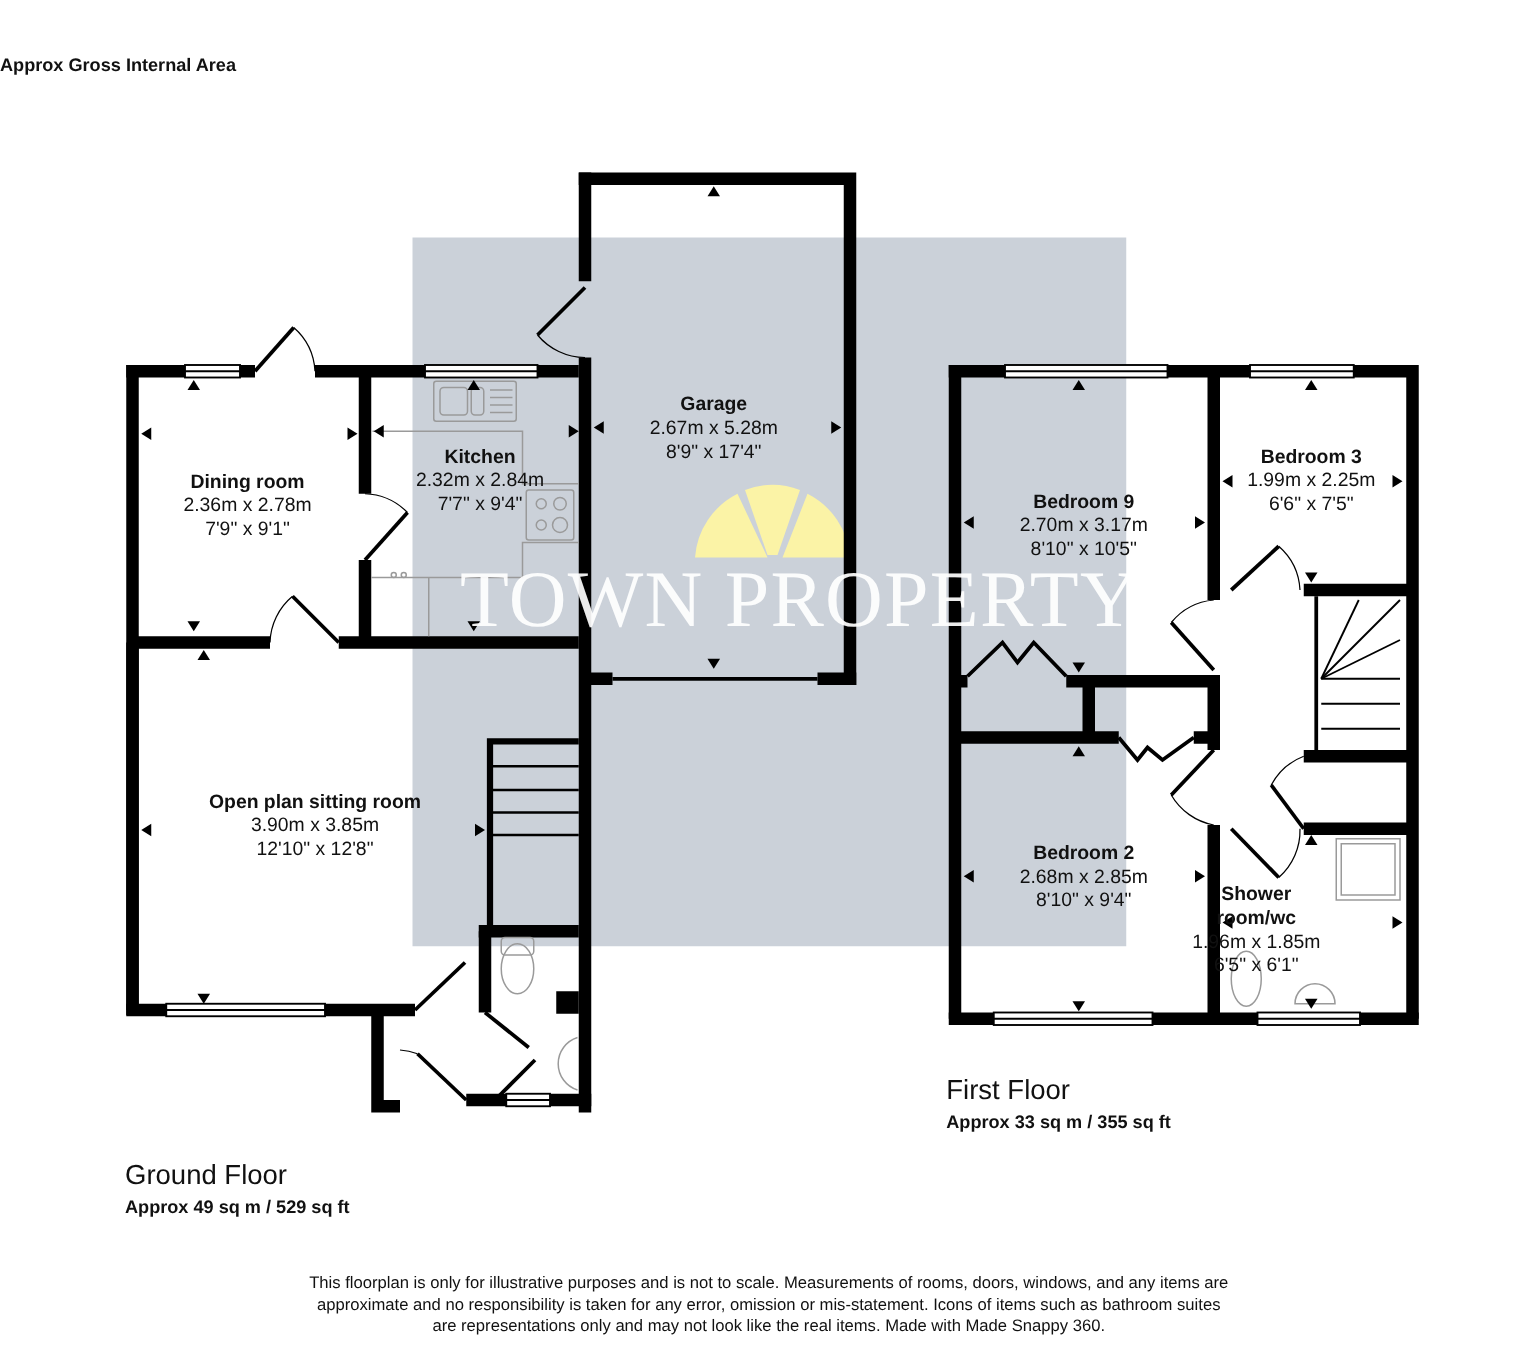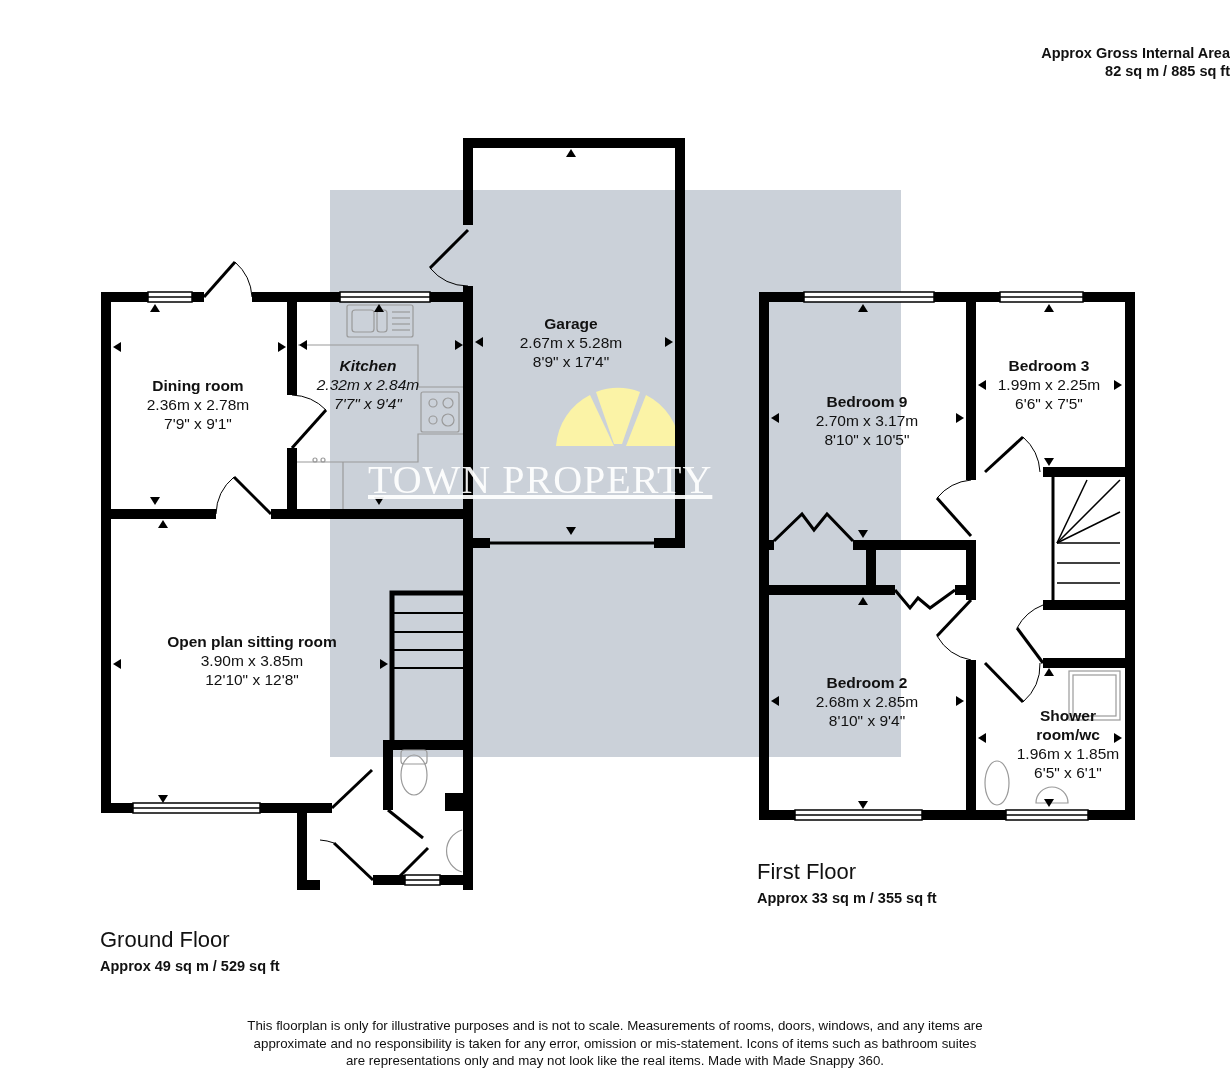--- a/index.html
+++ b/index.html
@@ -1,34 +1,33 @@
 <!DOCTYPE html>
 <html><head>
 <meta charset="utf-8">
 <style>
   html, body { margin:0; padding:0; background:#ffffff; }
   body { width:1230px; height:1080px; position:relative; overflow:hidden;
          font-family:"Liberation Sans", "DejaVu Sans", sans-serif; color:#111; }
   .abs { position:absolute; }
-  .title-block { left:0; width:1230px; top:44px; text-align:right; font-weight:bold; font-size:14.5px; line-height:18px; }
+  .title-block { left:0; width:1230px; top:44px; text-align:left; font-weight:bold; font-size:14.5px; line-height:18px; }
   svg.plan { position:absolute; left:0; top:0; }
   .room { position:absolute; text-align:center; font-size:15.5px; line-height:19px; white-space:nowrap; transform:translateX(-50%); }
   .room .name { font-weight:bold; }
   .floor-label { font-size:22px; line-height:26px; }
   .floor-area { font-size:14.5px; font-weight:bold; line-height:18px; margin-top:4px; }
   .watermark { position:absolute; left:368px; top:448px; font-family:"Liberation Serif","DejaVu Serif",serif;
-               font-size:40px; color:rgba(255,255,255,0.92); letter-spacing:1px; white-space:nowrap; line-height:64px;text-decoration:underline; }
+               font-size:64px; color:rgba(255,255,255,0.92); letter-spacing:1px; white-space:nowrap; line-height:64px; }
   .disclaimer { left:215px; width:800px; top:1006px; text-align:center; font-size:13.3px; line-height:17.5px; color:#111;margin-top:11px; }
 </style>
 </head>
 <body>
 
 <div class="abs title-block">
   <div>Approx Gross Internal Area</div>
-  <div>82 sq m / 885 sq ft</div>
 </div>
 
 <svg class="plan" width="1230" height="1080" viewBox="0 0 1230 1080">
 
   <rect x="330" y="190" width="571" height="567" fill="#cbd1d9"></rect>
 
   <g fill="#fbf3a6">
     <path d="M556,446 A62,62 0 0 1 590,395 L614,446 Z"></path>
     <path d="M596,392 A62,62 0 0 1 640,392 L622,444 L614,444 Z"></path>
     <path d="M646,395 A62,62 0 0 1 680,446 L626,446 Z"></path>
@@ -247,21 +246,21 @@
   </g>
 </svg>
 
 <div class="watermark">TOWN PROPERTY</div>
 
 <div class="room" style="left:198px; top:376px;">
   <div class="name">Dining room</div>
   <div>2.36m x 2.78m</div>
   <div>7'9" x 9'1"</div>
 </div>
-<div class="room" style="left:368px; top:356px;font-style:italic;">
+<div class="room" style="left:384px; top:356px;">
   <div class="name">Kitchen</div>
   <div>2.32m x 2.84m</div>
   <div>7'7" x 9'4"</div>
 </div>
 <div class="room" style="left:571px; top:314px;">
   <div class="name">Garage</div>
   <div>2.67m x 5.28m</div>
   <div>8'9" x 17'4"</div>
 </div>
 <div class="room" style="left:252px; top:632px;">
@@ -278,21 +277,21 @@
 <div class="room" style="left:1049px; top:356px;">
   <div class="name">Bedroom 3</div>
   <div>1.99m x 2.25m</div>
   <div>6'6" x 7'5"</div>
 </div>
 <div class="room" style="left:867px; top:673px;">
   <div class="name">Bedroom 2</div>
   <div>2.68m x 2.85m</div>
   <div>8'10" x 9'4"</div>
 </div>
-<div class="room" style="left:1068px; top:706px;">
+<div class="room" style="left:1005px; top:706px;">
   <div class="name">Shower</div>
   <div class="name">room/wc</div>
   <div>1.96m x 1.85m</div>
   <div>6'5" x 6'1"</div>
 </div>
 
 <div class="abs" style="left:100px; top:927px;">
   <div class="floor-label">Ground Floor</div>
   <div class="floor-area">Approx 49 sq m / 529 sq ft</div>
 </div>

